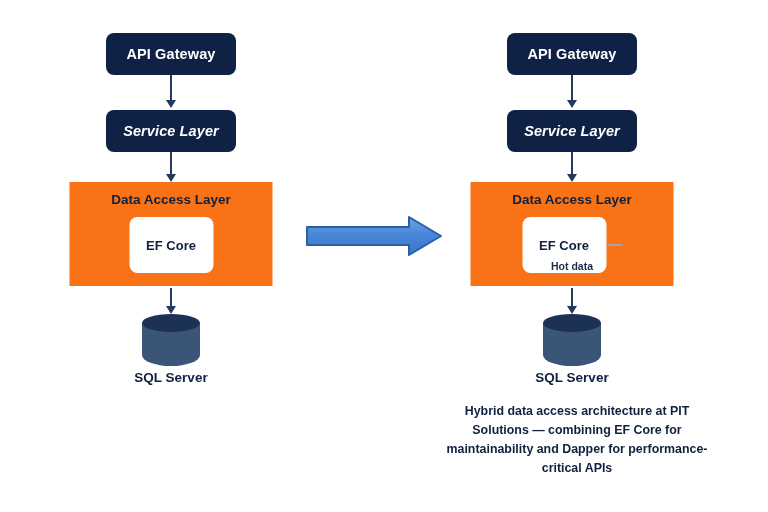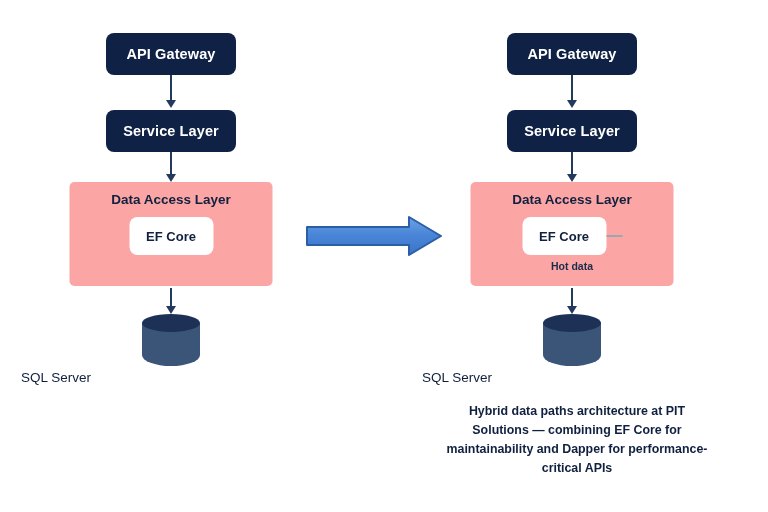--- a/index.html
+++ b/index.html
@@ -40,21 +40,21 @@
     color: #ffffff;
     font-size: 14.5px;
     font-weight: bold;
     display: flex;
     align-items: center;
     justify-content: center;
     letter-spacing: .1px;
     white-space: nowrap;
   }
   .nbox-api { top: 33px; }
-  .nbox-svc { top: 110px; }
+  .nbox-svc { top: 110px; font-style: italic; }
 
   
   .arrow-v {
     position: absolute;
     left: 50%;
     transform: translateX(-50%);
     width: 12px;
   }
   .arrow-v .shaft {
     position: absolute;
@@ -80,22 +80,22 @@
   .arr-3 { top: 288px; height: 26px; }
 
   
   .dal {
     position: absolute;
     left: 50%;
     transform: translateX(-50%);
     width: 203px;
     top: 182px;
     height: 104px;
-    background: #fca5a5;
-    border-radius: 5px;
+    background: #f97316;
+    border-radius: 0;
   }
   .dal-title {
     position: absolute;
     top: 10px;
     left: 0; right: 0;
     text-align: center;
     font-size: 13.5px;
     font-weight: bold;
     color: #10203f;
   }
@@ -103,21 +103,21 @@
     position: absolute;
     top: 35px;
     left: 0; right: 0;
     display: flex;
     align-items: center;
     justify-content: center;
   }
   .wbox {
     background: #ffffff;
     border-radius: 8px;
-    height: 38px;
+    height: 56px;
     min-width: 84px;
     padding: 0 10px;
     display: flex;
     align-items: center;
     justify-content: center;
     font-size: 13px;
     font-weight: bold;
     color: #10203f;
     white-space: nowrap;
     box-sizing: border-box;
@@ -161,22 +161,23 @@
     left: 0; right: 0;
     top: 0;
     height: 18px;
     background: #1d3055;
     border-radius: 50%;
   }
   .db-label {
     position: absolute;
     left: 0; right: 0;
     top: 370px;
+    text-align: center;
     font-size: 13.5px;
-    font-weight: normal;
+    font-weight: bold;
     color: #10203f;
   }
 
   
   .big-arrow {
     position: absolute;
     left: 305px;
     top: 214px;
     width: 140px;
     height: 44px;
@@ -290,15 +291,15 @@
       <div class="head"></div>
     </div>
 
     <div class="db">
       <div class="body"></div>
       <div class="top"></div>
     </div>
     <div class="db-label">SQL Server</div>
   </div>
 
-  <div class="caption">Hybrid data paths architecture at PIT Solutions — combining EF Core for maintainability and Dapper for performance-critical APIs</div>
+  <div class="caption">Hybrid data access architecture at PIT Solutions — combining EF Core for maintainability and Dapper for performance-critical APIs</div>
 
 </div>
 
 </body></html>

